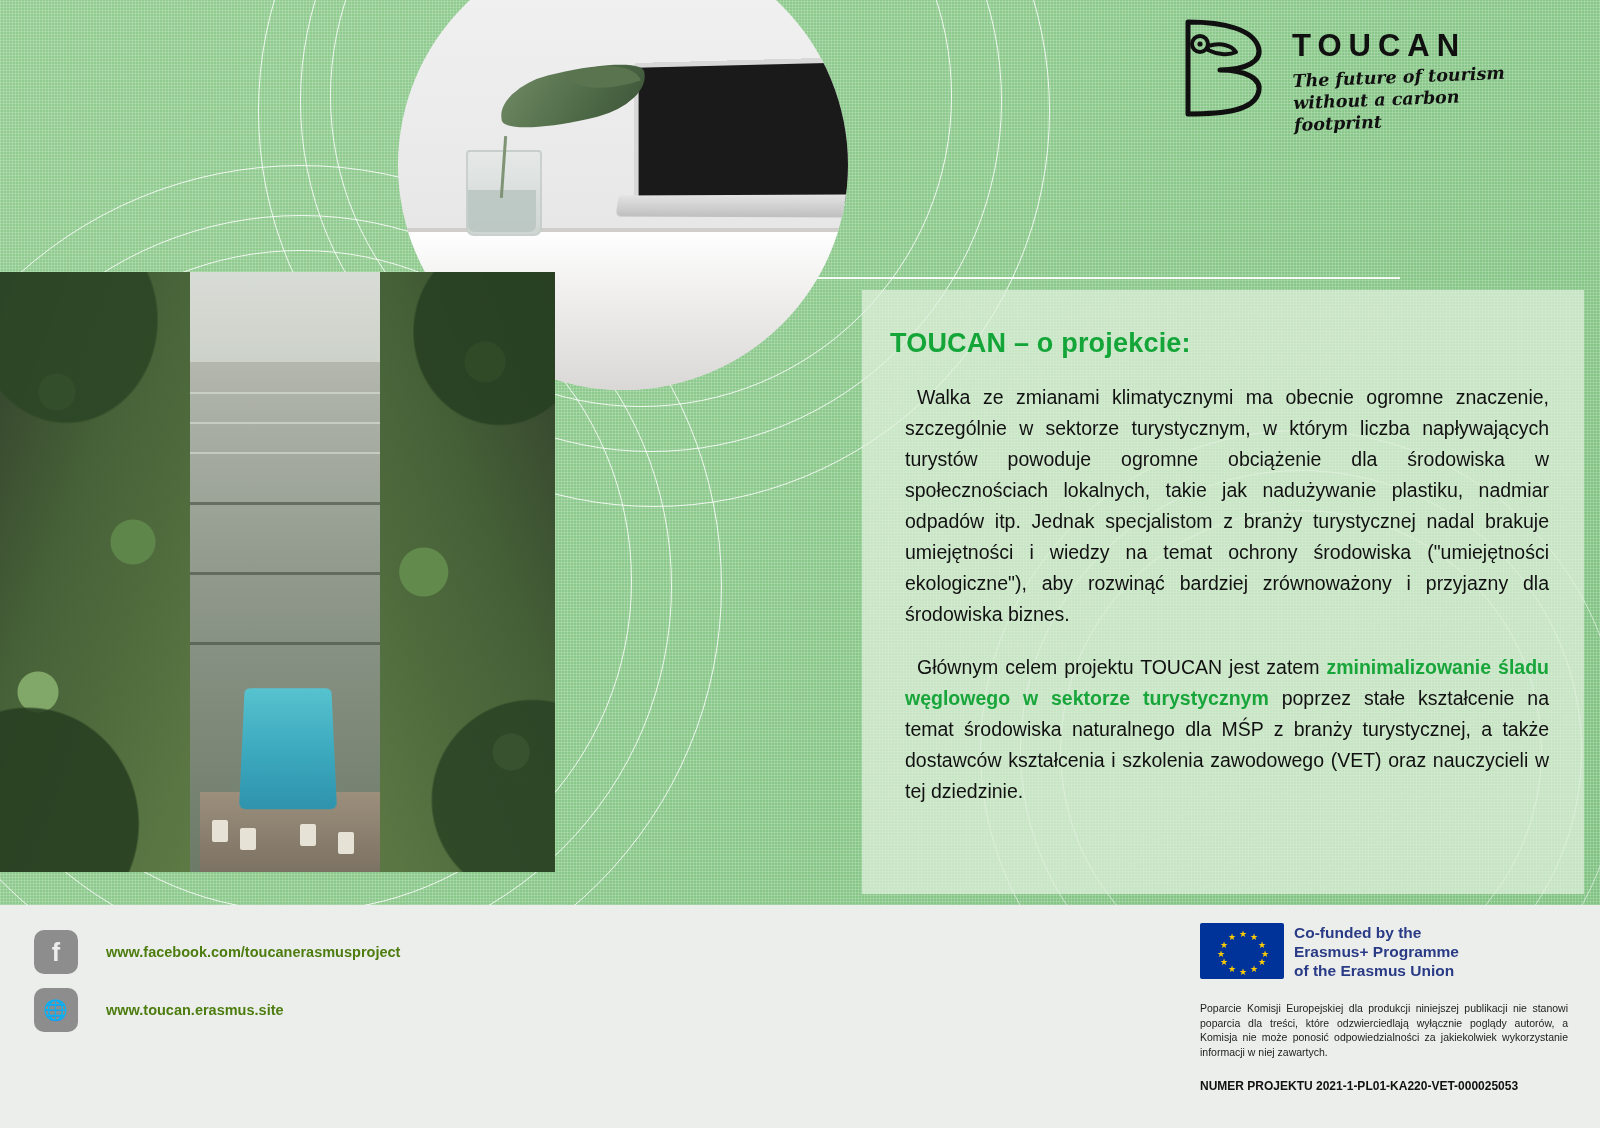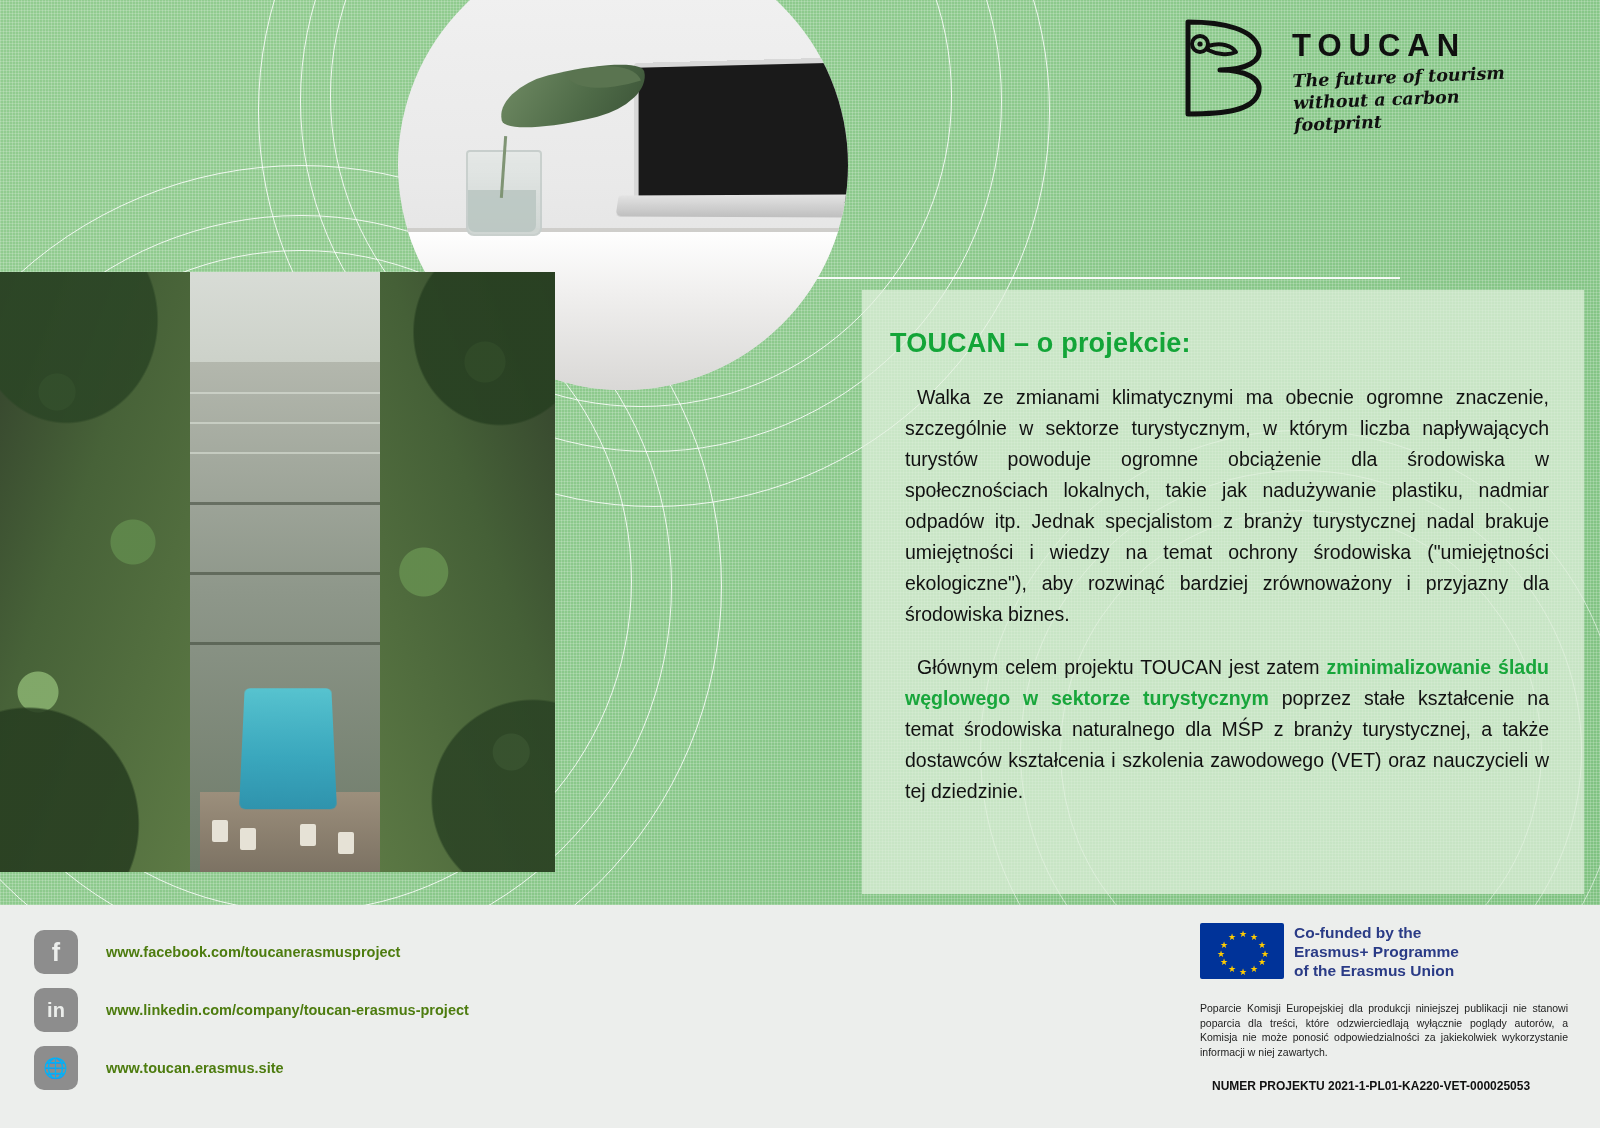--- a/index.html
+++ b/index.html
@@ -341,21 +341,21 @@
     left: 0; top: 78px;
     width: 368px;
     font-size: 10.5px;
     line-height: 14.5px;
     color: #1c1c1c;
     text-align: justify;
     font-weight: normal;
   }
   .project-no {
     position: absolute;
-    left: 12px; top: 156px;
+    left: 0; top: 156px;
     font-size: 12px;
     font-weight: bold;
     color: #111111;
   }
 </style>
 </head>
 <body>
 
 <div class="poster">
 
@@ -426,24 +426,20 @@
 </div>
 
 <div class="footer">
 
   <div class="social">
     <div class="social-row">
       <div class="social-icon">f</div>
       <div class="social-text">www.facebook.com/toucanerasmusproject</div>
     </div>
     <div class="social-row">
-      <div class="social-icon" style="font-size:20px;">in</div>
-      <div class="social-text">www.linkedin.com/company/toucan-erasmus-project</div>
-    </div>
-    <div class="social-row">
       <div class="social-icon web">🌐</div>
       <div class="social-text">www.toucan.erasmus.site</div>
     </div>
   </div>
 
   <div class="eu-block">
     <div class="eu-flag">
       <span class="eu-star" style="left:39px; top:7px;">★</span>
       <span class="eu-star" style="left:28px; top:10px;">★</span>
       <span class="eu-star" style="left:50px; top:10px;">★</span>

